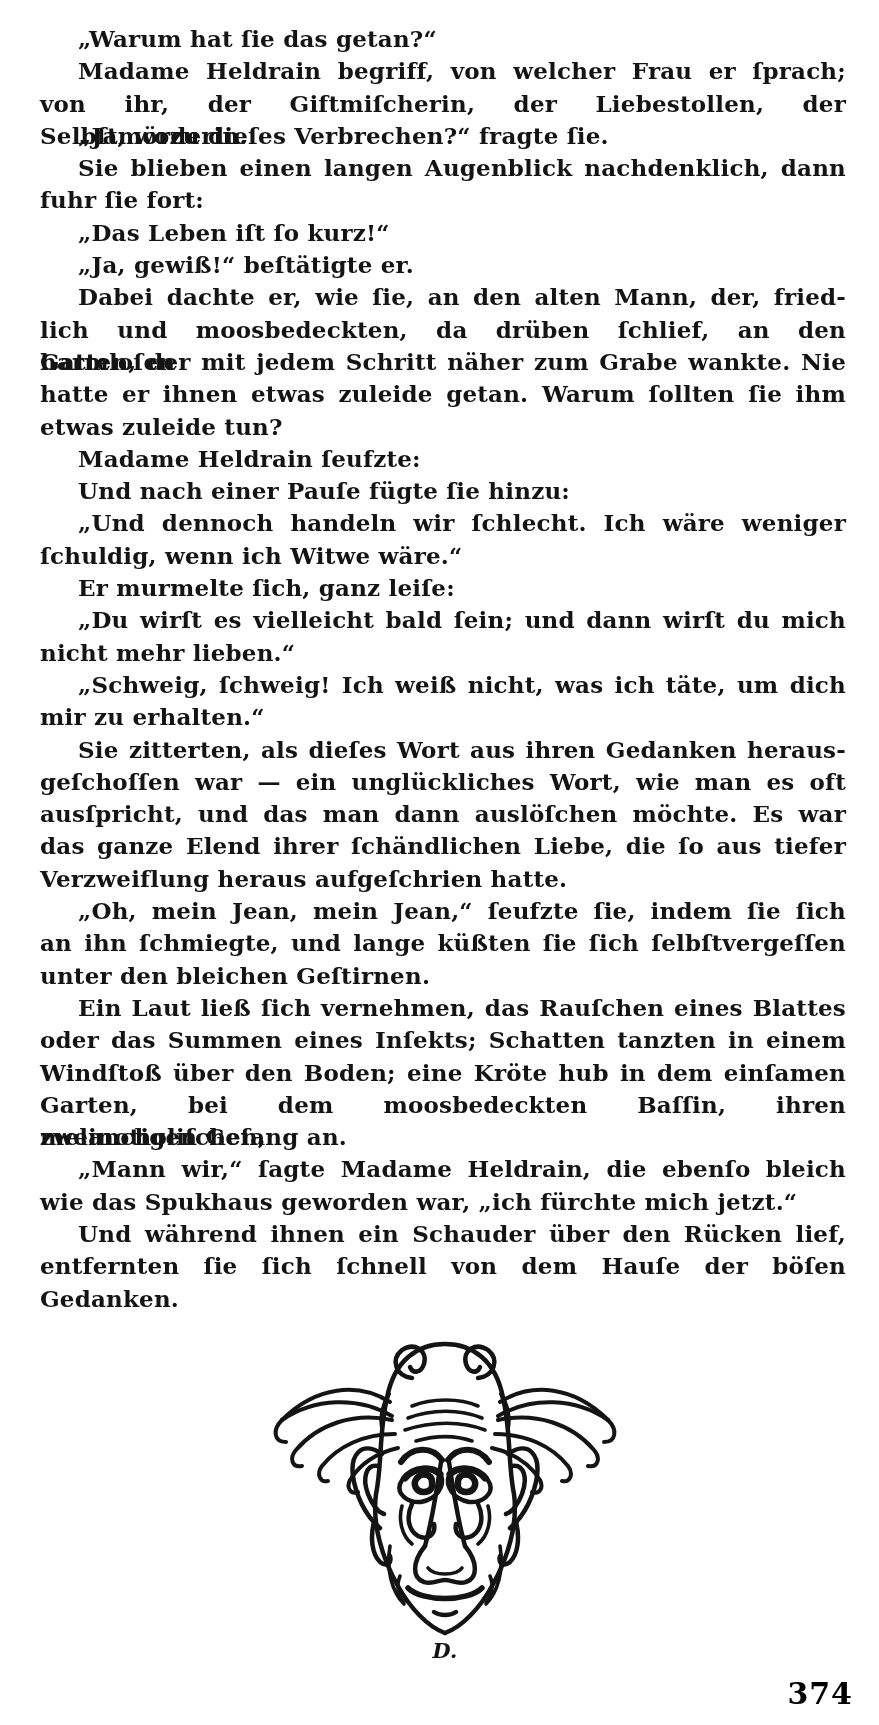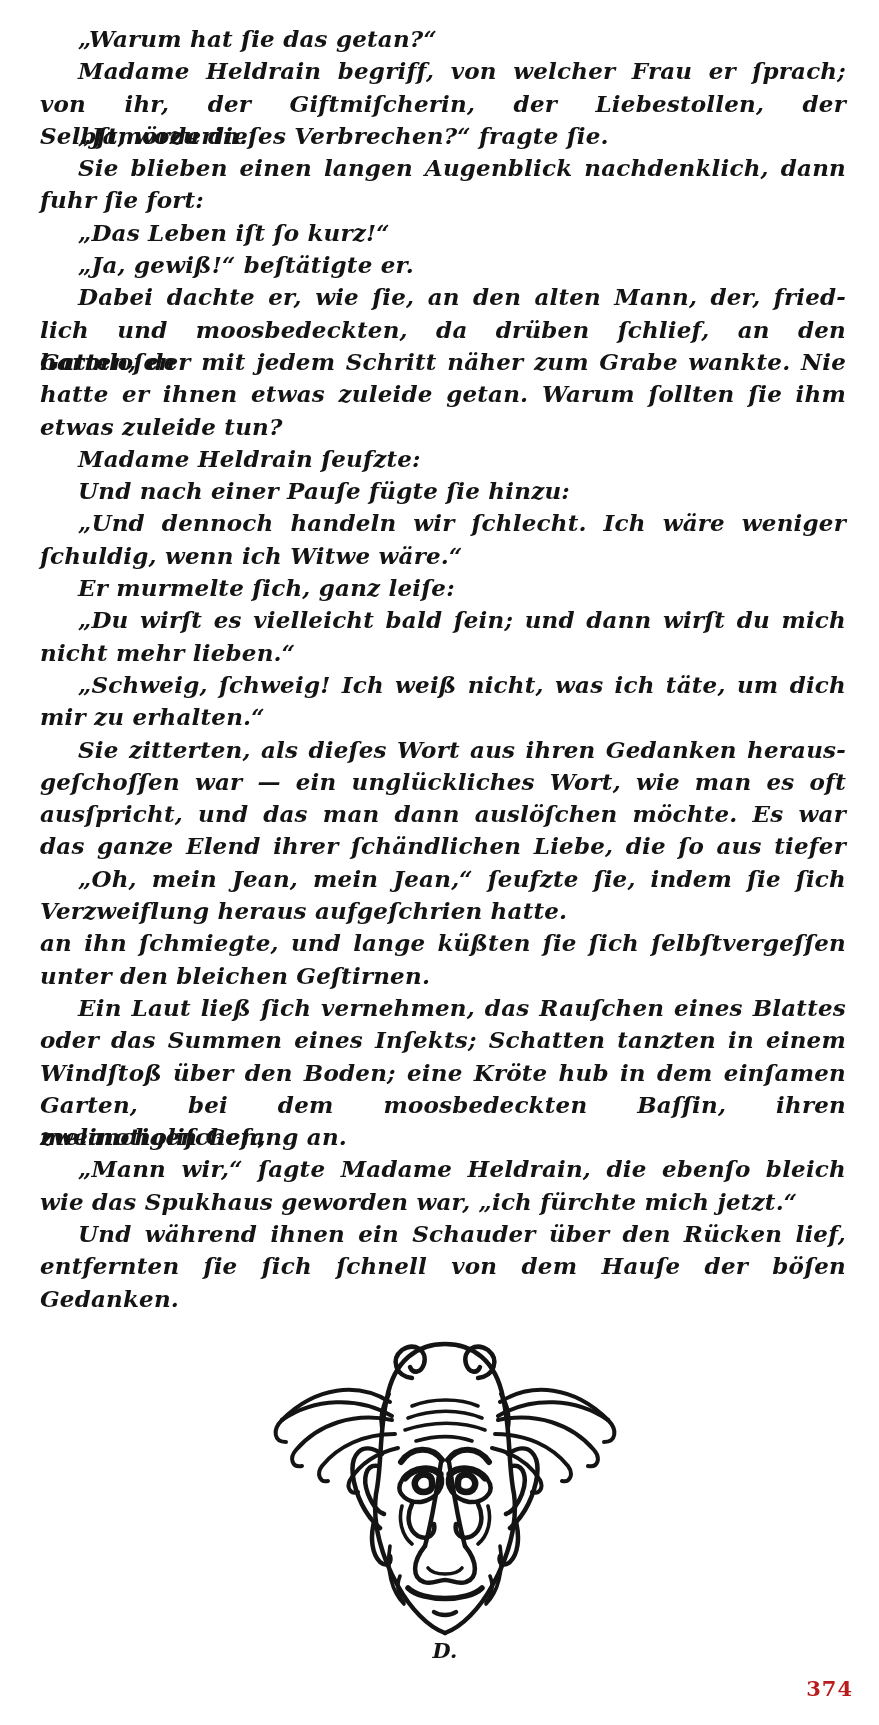--- a/index.html
+++ b/index.html
@@ -13,21 +13,20 @@
   }
   .page {
     position: absolute; inset: 0;
     background: #ffffff;
   }
   .text-block {
     position: absolute;
     left: 40px; top: 23px;
     width: 806px;
     color: #141414;
-    font-style: italic;
   }
   .line {
     height: 32.3px;
     line-height: 32.3px;
     font-size: 23px;
     font-weight: 700;
     letter-spacing: 0.2px;
     color: #141414;
   }
   .line.indent { padding-left: 38px; }
@@ -50,23 +49,23 @@
     font-style: italic;
     font-weight: 700;
     font-size: 21px;
     color: #141414;
   }
   .page-number {
     position: absolute;
     right: 26px; top: 1676px;
     font-family: "DejaVu Serif", serif;
     font-weight: 700;
-    font-size: 21px;
+    font-size: 30px;
     letter-spacing: 1px;
-    color: #b91c1c;
+    color: #000000;
   }
 </style>
 </head>
 <body>
 
 <div class="page">
 
   <div class="text-block">
       <div class="line indent">„Warum hat ſie das getan?“</div>
       <div class="line indent just">Madame Heldrain begriff, von welcher Frau er ſprach;</div>
@@ -87,22 +86,22 @@
       <div class="line">ſchuldig, wenn ich Witwe wäre.“</div>
       <div class="line indent">Er murmelte ſich, ganz leiſe:</div>
       <div class="line indent just">„Du wirſt es vielleicht bald ſein; und dann wirſt du mich</div>
       <div class="line">nicht mehr lieben.“</div>
       <div class="line indent just">„Schweig, ſchweig!  Ich weiß nicht, was ich täte, um dich</div>
       <div class="line">mir zu erhalten.“</div>
       <div class="line indent just">Sie zitterten, als dieſes Wort aus ihren Gedanken heraus-</div>
       <div class="line just">geſchoſſen war — ein unglückliches Wort, wie man es oft</div>
       <div class="line just">ausſpricht, und das man dann auslöſchen möchte.  Es war</div>
       <div class="line just">das ganze Elend ihrer ſchändlichen Liebe, die ſo aus tiefer</div>
+      <div class="line">Verzweiflung heraus aufgeſchrien hatte.</div>
       <div class="line indent just">„Oh, mein Jean, mein Jean,“ ſeufzte ſie, indem ſie ſich</div>
-      <div class="line">Verzweiflung heraus aufgeſchrien hatte.</div>
       <div class="line just">an ihn ſchmiegte, und lange küßten ſie ſich ſelbſtvergeſſen</div>
       <div class="line">unter den bleichen Geſtirnen.</div>
       <div class="line indent just">Ein Laut ließ ſich vernehmen, das Rauſchen eines Blattes</div>
       <div class="line just">oder das Summen eines Inſekts; Schatten tanzten in einem</div>
       <div class="line just">Windſtoß über den Boden; eine Kröte hub in dem einſamen</div>
       <div class="line just">Garten, bei dem moosbedeckten Baſſin, ihren melancholiſchen,</div>
       <div class="line">zweinotigen Geſang an.</div>
       <div class="line indent just">„Mann wir,“ ſagte Madame Heldrain, die ebenſo bleich</div>
       <div class="line">wie das Spukhaus geworden war, „ich fürchte mich jetzt.“</div>
       <div class="line indent just">Und während ihnen ein Schauder über den Rücken lief,</div>

